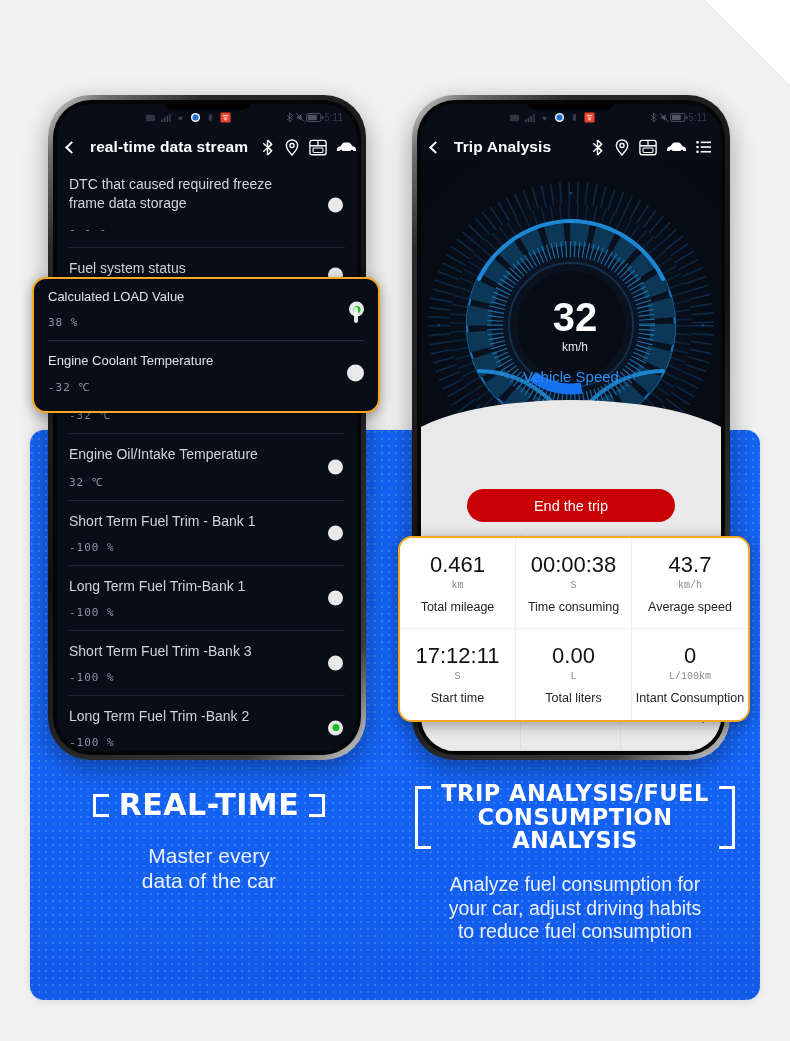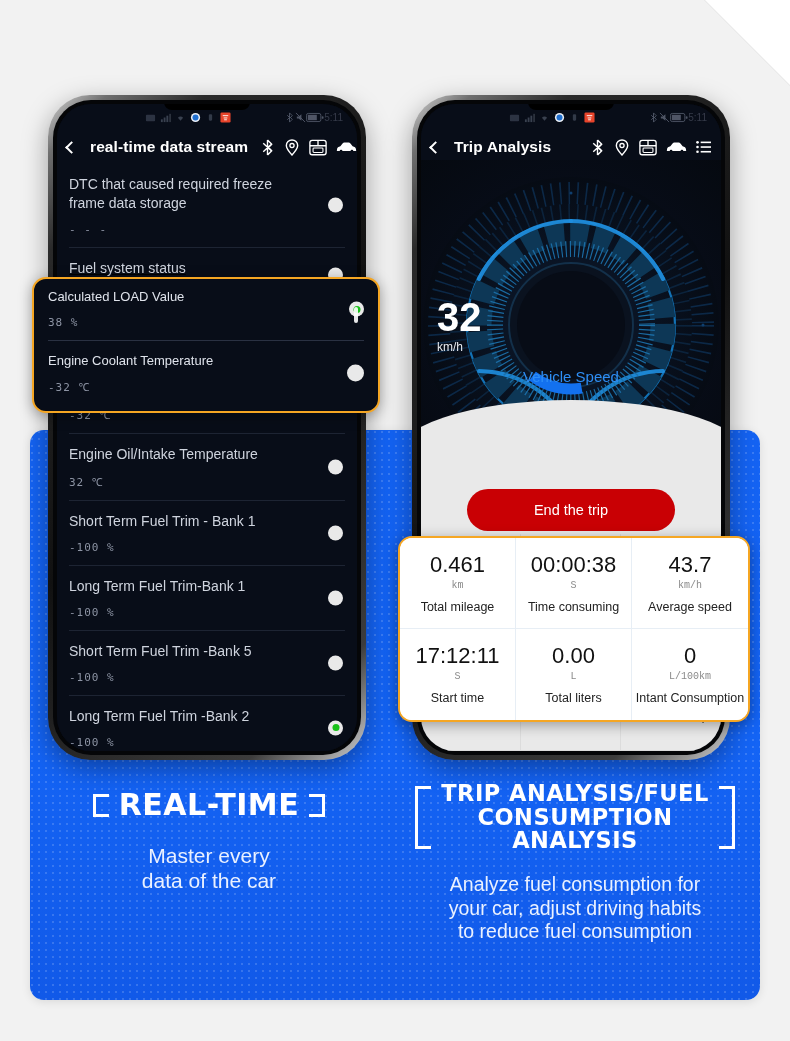--- a/index.html
+++ b/index.html
@@ -121,21 +121,21 @@
     position:absolute; left:0; right:0; top:56px; height:330px;
     background:radial-gradient(circle at 50% 48%, #0b1426 0%, #070c17 60%, #05090f 100%);
     display:flex; align-items:center; justify-content:center;
   }
   .whitecurve{
     position:absolute; left:-10%; bottom:-60px; width:120%; height:150px;
     background:#e9e9e9; border-radius:50% 50% 0 0 / 60px 60px 0 0;
   }
   .endtrip{
     position:absolute; left:50%; transform:translateX(-50%);
-    top:385px; width:208px; height:42px; border-radius:21px;
+    top:385px; width:208px; height:33px; border-radius:21px;
     background:#c90004; color:#fff; font-size:14.5px;
     display:flex;align-items:center;justify-content:center;
     z-index:6;
   }
   .statsgrid{
     position:absolute; left:0; right:0; top:430px; bottom:0;
     background:#e9e9e9; display:grid;
     grid-template-columns:repeat(3,1fr); grid-template-rows:1fr 1fr;
     color:#111;
   }
@@ -282,21 +282,21 @@
               </svg>
           </div>
         </div>
 
         <div class="list">
           <div class="row">
             <div class="rname">DTC that caused required freeze frame data storage</div>
             <div class="rval">- - -</div>
             <div class="dot"></div>
           </div>
-          <div class="row" style="padding-bottom:24px;text-decoration:underline;">
+          <div class="row" style="padding-bottom:24px;">
             <div class="rname">Fuel system status</div>
             <div class="dot"></div>
           </div>
           <div class="row">
             <div class="rname">Calculated LOAD Value</div>
             <div class="rval">38  %</div>
             <div class="dot"></div>
           </div>
           <div class="row">
             <div class="rname">Engine Coolant Temperature</div>
@@ -312,21 +312,21 @@
             <div class="rname">Short Term Fuel Trim - Bank 1</div>
             <div class="rval">-100  %</div>
             <div class="dot"></div>
           </div>
           <div class="row">
             <div class="rname">Long Term Fuel Trim-Bank 1</div>
             <div class="rval">-100  %</div>
             <div class="dot"></div>
           </div>
           <div class="row">
-            <div class="rname">Short Term Fuel Trim -Bank 5</div>
+            <div class="rname">Short Term Fuel Trim -Bank 3</div>
             <div class="rval">-100  %</div>
             <div class="dot"></div>
           </div>
           <div class="row">
             <div class="rname">Long Term Fuel Trim -Bank 2</div>
             <div class="rval">-100  %</div>
             <div class="dot on"></div>
           </div>
           <div class="row" style="border-bottom:none;">
             <div class="rname">Fuel Rail Pressure (gauge)</div>
@@ -443,21 +443,21 @@
             <path d="M150 46 A104 104 0 0 0 58 104" fill="none" stroke="#1f8fe0" stroke-width="4" stroke-linecap="round" opacity=".9"></path>
             <path d="M150 254 A104 104 0 0 0 58 196" fill="none" stroke="#1f8fe0" stroke-width="4" stroke-linecap="round" opacity=".9"></path>
             <path d="M150 46 A104 104 0 0 1 242 104" fill="none" stroke="#1f8fe0" stroke-width="4" stroke-linecap="round" opacity=".9"></path>
             <path d="M150 254 A104 104 0 0 1 242 196" fill="none" stroke="#1f8fe0" stroke-width="4" stroke-linecap="round" opacity=".9"></path>
             <circle cx="150" cy="150" r="76" fill="none" stroke="#1b6fa8" stroke-width="16" stroke-dasharray="1.2 3.2" opacity=".95"></circle>
             <circle cx="150" cy="150" r="62" fill="#0a121f" stroke="#13304a" stroke-width="2"></circle>
             <path d="M150 86 a64 64 0 0 0 -55 32" fill="none" stroke="#1371ef" stroke-width="11" stroke-linecap="butt" opacity="0"></path>
             <circle cx="150" cy="150" r="64" fill="none" stroke="#1371ef" stroke-width="11" stroke-dasharray="52 350" stroke-dashoffset="212" transform="rotate(-90 150 150)"></circle>
             <circle cx="150" cy="150" r="54" fill="#070c16"></circle>
           </svg>
-          <div style="position:absolute;left:16px;right:0;top:50%;transform:translateY(-50%);pointer-events:none;">
+          <div style="position:absolute;left:8px;right:0;top:50%;transform:translateY(-50%);text-align:center;pointer-events:none;">
             <div style="color:#fff;font-size:40px;font-weight:700;line-height:1;">32</div>
             <div style="color:#e7eaf0;font-size:12px;margin-top:3px;">km/h</div>
           </div>
           <div style="position:absolute;left:0;right:0;top:63%;text-align:center;color:#2e8ef5;font-size:15px;pointer-events:none;">Vehicle Speed</div>
           <div class="whitecurve"></div>
         </div>
 
         <div class="endtrip">End the trip</div>
 
         <div class="statsgrid">

